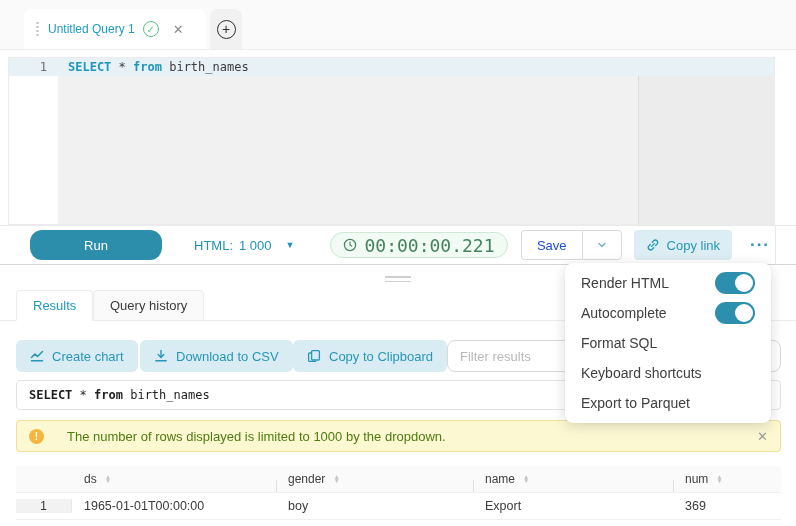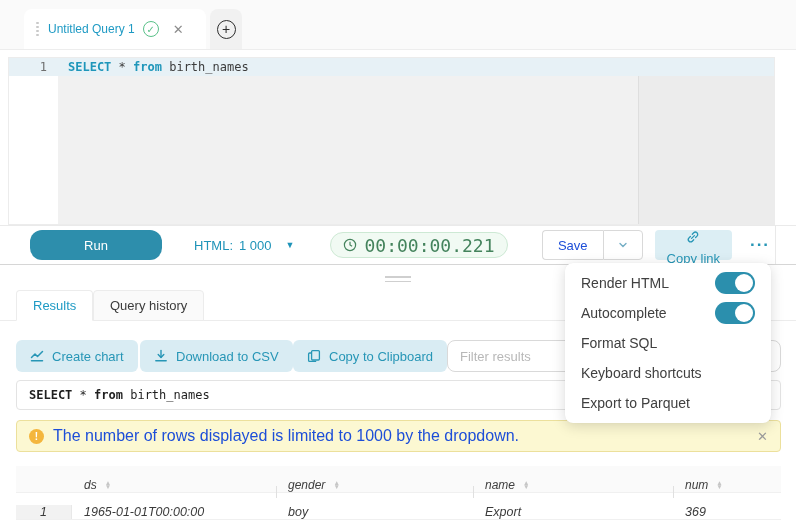--- a/index.html
+++ b/index.html
@@ -47,21 +47,21 @@
     display:flex; align-items:center; gap:7px; padding:0 12px; color:#44835c; }
   .timer-text { font-family:"DejaVu Sans Mono", monospace; font-size:18px; }
   .toolbar-right { margin-left:auto; display:flex; align-items:center; }
   .save-split { display:flex; height:30px; }
   .save-main { background:#fff; border:1px solid #d9d9d9; border-right:none; border-radius:4px 0 0 4px;
     padding:0 15px; font-size:13px; color:#1d4ed8; font-family:inherit; cursor:pointer; }
   .save-caret { background:#fff; border:1px solid #d9d9d9; border-radius:0 4px 4px 0; width:40px;
     display:flex; align-items:center; justify-content:center; color:#74aec5; cursor:pointer; }
   .copylink-btn { margin-left:12px; height:30px; background:#dceef4; border:none; border-radius:4px;
     display:flex; align-items:center; gap:7px; padding:0 12px; color:#2796b6; font-size:13px;
-    font-family:inherit; cursor:pointer;flex-direction:column; }
+    font-family:inherit; cursor:pointer; }
   .more-btn { margin-left:18px; color:#2796b6; font-size:17px; font-weight:bold; letter-spacing:1px; cursor:pointer; }
 
   
   .pane-divider { position:absolute; left:0; top:264px; width:796px; height:1px; background:#d6d6d6; }
   .drag-handle { position:absolute; left:385px; top:276px; width:26px; cursor:row-resize; }
   .drag-handle span { display:block; height:1.5px; background:#cfcfcf; margin-bottom:3px; }
 
   
   .results-tabs { position:absolute; left:0; top:290px; width:796px; height:31px; }
   .results-tabs .underline { position:absolute; left:0; bottom:0; width:796px; height:1px; background:#ececec; }
@@ -82,26 +82,26 @@
   .sql-preview { position:absolute; left:16px; top:380px; width:765px; height:30px; border:1px solid #e3e3e3;
     border-radius:4px; background:#fff; display:flex; align-items:center; padding:0 12px;
     font-family:"DejaVu Sans Mono", monospace; font-size:12px; color:#1f1f1f; white-space:pre; }
   .sql-preview b { font-weight:bold; }
 
   
   .banner { position:absolute; left:16px; top:420px; width:765px; height:32px; background:#fcf8d2;
     border:1px solid #ece09c; border-radius:4px; display:flex; align-items:center; gap:9px; padding:0 12px; }
   .warn-icon { width:15px; height:15px; border-radius:50%; background:#f4b63d; color:#fff; font-size:10px;
     font-weight:bold; display:flex; align-items:center; justify-content:center; flex:0 0 auto; }
-  .banner-text { font-size:16px; color:#1d4ed8; }
+  .banner-text { font-size:13px; color:#4d7c0f;margin-left:14px; }
   .banner-close { margin-left:auto; color:#9b9b9b; font-size:13px; cursor:pointer; }
 
   
   .rtable { position:absolute; left:16px; top:466px; width:765px; font-size:12px; }
-  .trow { display:flex; height:27px; align-items:flex-end;font-style:italic; }
+  .trow { display:flex; height:27px; align-items:center; }
   .thead { background:#fafafa; border-bottom:1px solid #f0f0f0; }
   .tbody-row { background:#fff; border-bottom:1px solid #f0f0f0; }
   .cell { display:flex; align-items:center; padding-left:12px; }
   .cell.numcol { width:56px; background:#f2f2f2; color:#a0a0a0; justify-content:center; padding-left:0;
     border-right:1px solid #e8e8e8; }
   .thead .cell.numcol { background:#f2f2f2; }
   .c-ds { width:204px; } .c-gender { width:197px; } .c-name { width:200px; } .c-num { width:107px; }
   .thead .cell { color:#404040; gap:8px; position:relative; cursor:pointer; }
   .thead .cell.divided::before { content:""; position:absolute; left:0; top:8px; height:12px; width:1px; background:#e0e0e0; }
   .sort-stack { display:flex; flex-direction:column; line-height:4.5px; font-size:6.5px; color:#c6c6c6; }

